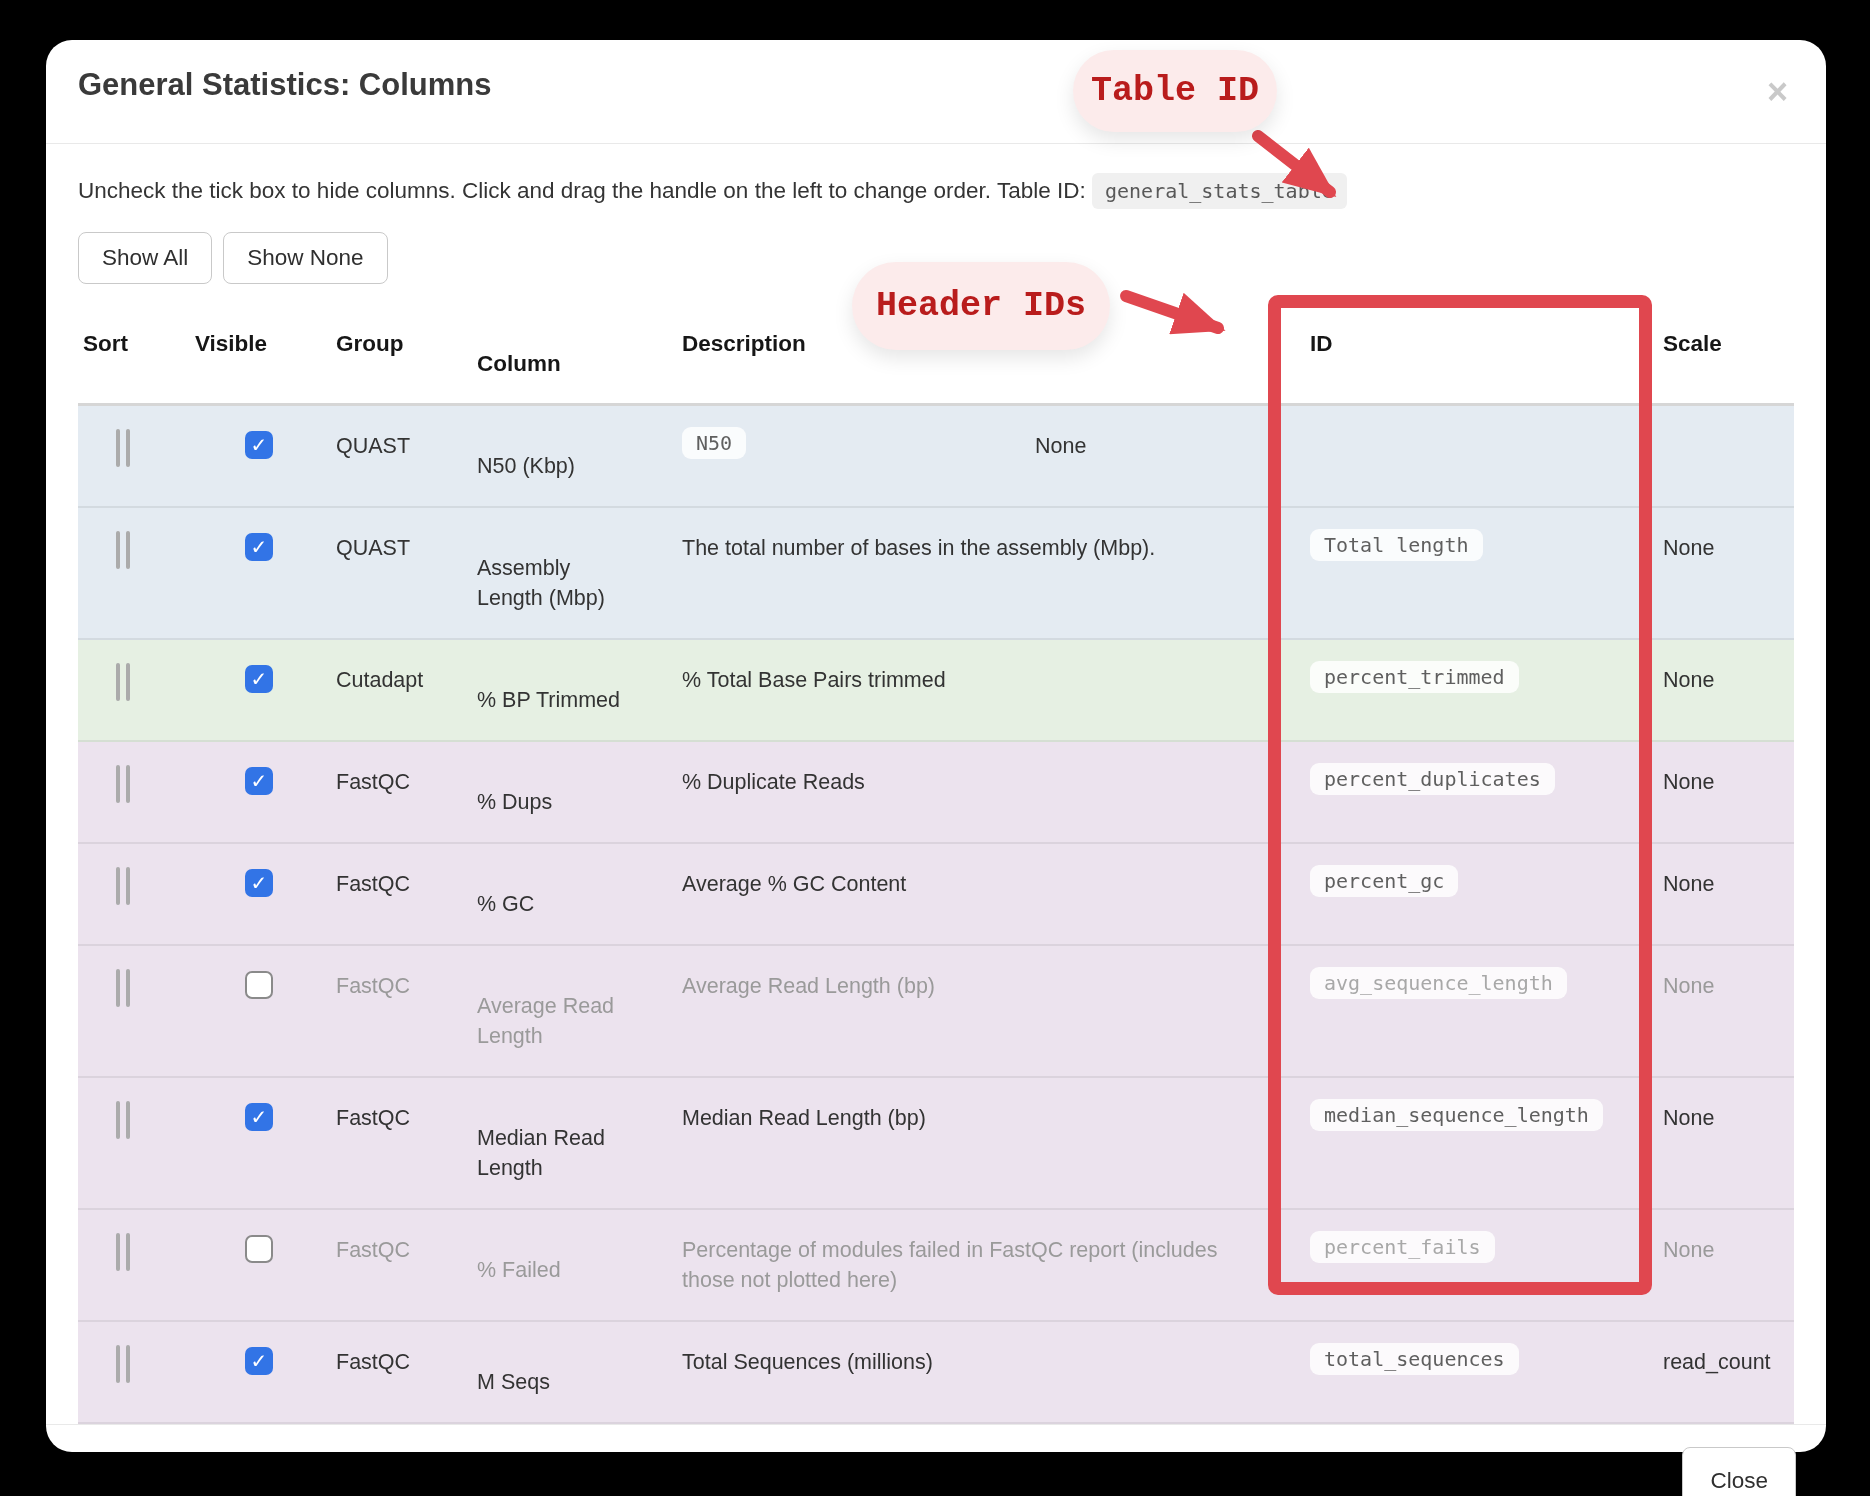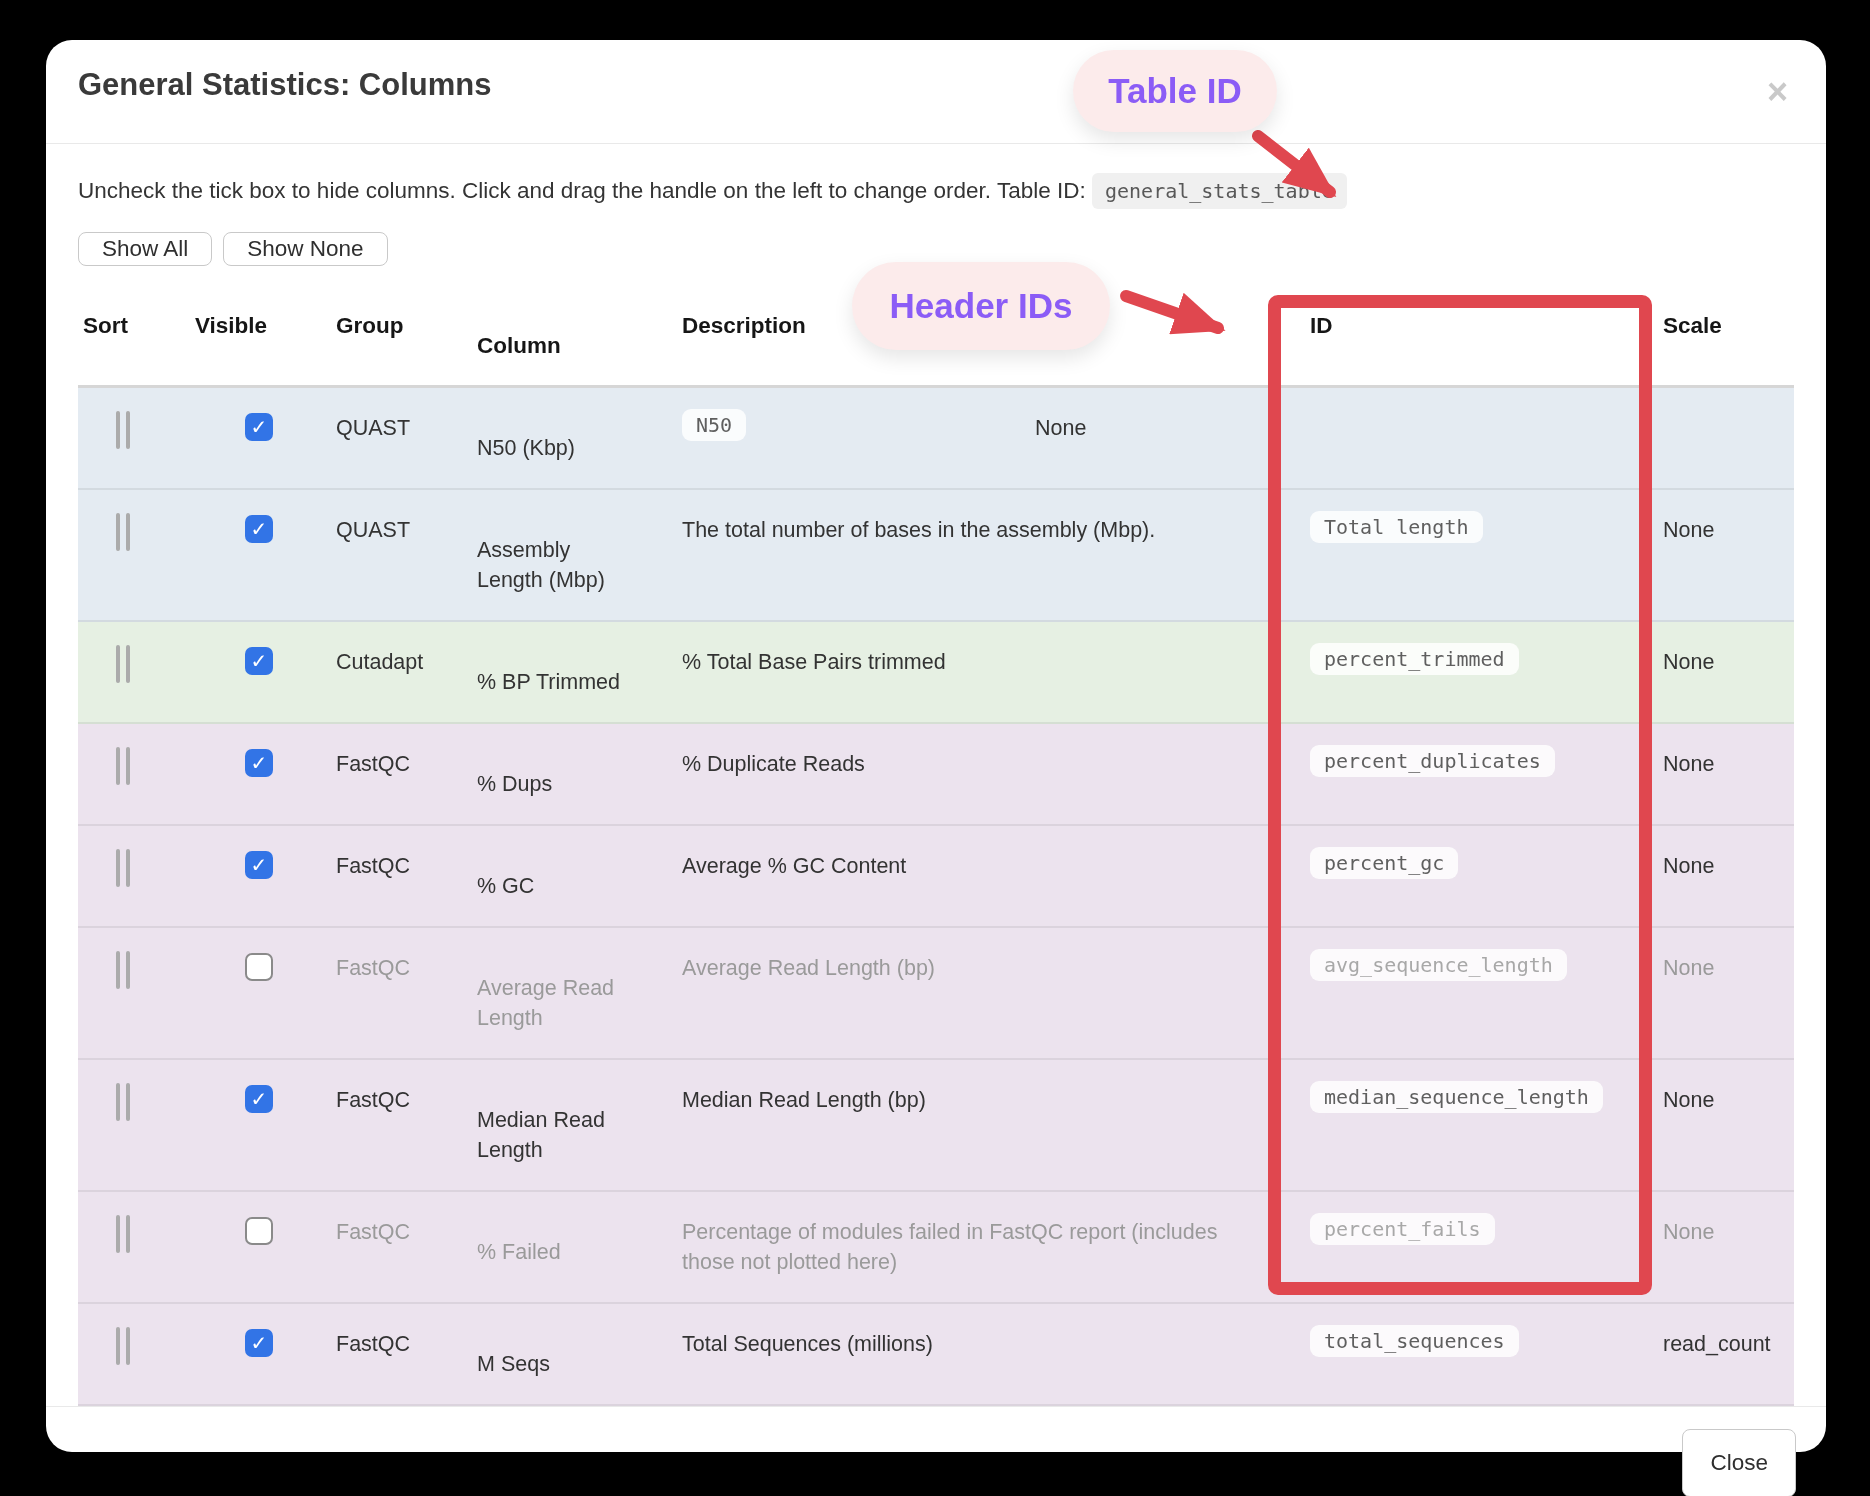--- a/index.html
+++ b/index.html
@@ -27,21 +27,21 @@
   .modal-body{padding:30px 32px 0 32px;flex:0 0 auto;}
   .instructions{font-size:22.5px;color:#343434;line-height:34px;}
   .code-badge{
     font-family:"DejaVu Sans Mono","Liberation Mono",monospace;
     font-size:20px;color:#585858;background:#f0f0f0;border-radius:6px;
     padding:6px 13px;white-space:nowrap;
   }
   .btn-row{margin-top:24px;display:flex;gap:11px;}
   .btn{
     display:inline-block;background:#fff;border:1px solid #c9c9c9;border-radius:8px;
-    padding:3px 23px;font-size:22.5px;color:#2f2f2f;cursor:pointer;
+    padding:12px 23px;font-size:22.5px;color:#2f2f2f;cursor:pointer;
   }
   
   .cols-table{margin-top:24px;}
   .thead{display:flex;padding:23px 0 26px 0;border-bottom:3px solid #d6d6d6;}
   .thead .hc{font-size:22.5px;font-weight:bold;color:#161616;}
   .row{display:flex;align-items:flex-start;padding:25px 0;min-height:80px;
        box-sizing:border-box;border-bottom:2px solid rgba(0,0,0,0.07);}
   .c-sort{width:117px;flex:0 0 auto;box-sizing:border-box;padding-left:5px;}
   .c-visible{width:141px;flex:0 0 auto;box-sizing:border-box;}
   .c-group{width:141px;flex:0 0 auto;box-sizing:border-box;padding-right:10px;}
@@ -69,21 +69,21 @@
   
   .modal-footer{
     margin-top:auto;border-top:1px solid #e9e9e9;padding:22px 30px 26px 30px;
     display:flex;justify-content:flex-end;flex:0 0 auto;
   }
   .btn-close{padding:20px 27px;font-size:22.5px;}
   
   .pill{
     position:absolute;display:flex;align-items:center;justify-content:center;
     background:#fcebeb;border-radius:46px;box-shadow:0 8px 20px rgba(0,0,0,0.10);
-    font-weight:bold;color:#8b5cf6;z-index:30;
+    font-weight:bold;color:#b91c1c;z-index:30;font-family:Liberation Mono, monospace;
   }
   .pill-tableid{left:1073px;top:50px;width:204px;height:82px;font-size:35px;}
   .pill-headerids{left:852px;top:262px;width:258px;height:88px;font-size:35px;}
   .highlight-box{
     position:absolute;left:1268px;top:295px;width:384px;height:1000px;
     border:13px solid #e0474f;border-radius:10px;box-sizing:border-box;z-index:25;
   }
   .arrows{position:absolute;left:0;top:0;width:1870px;height:1496px;
           pointer-events:none;z-index:28;}
 </style>

